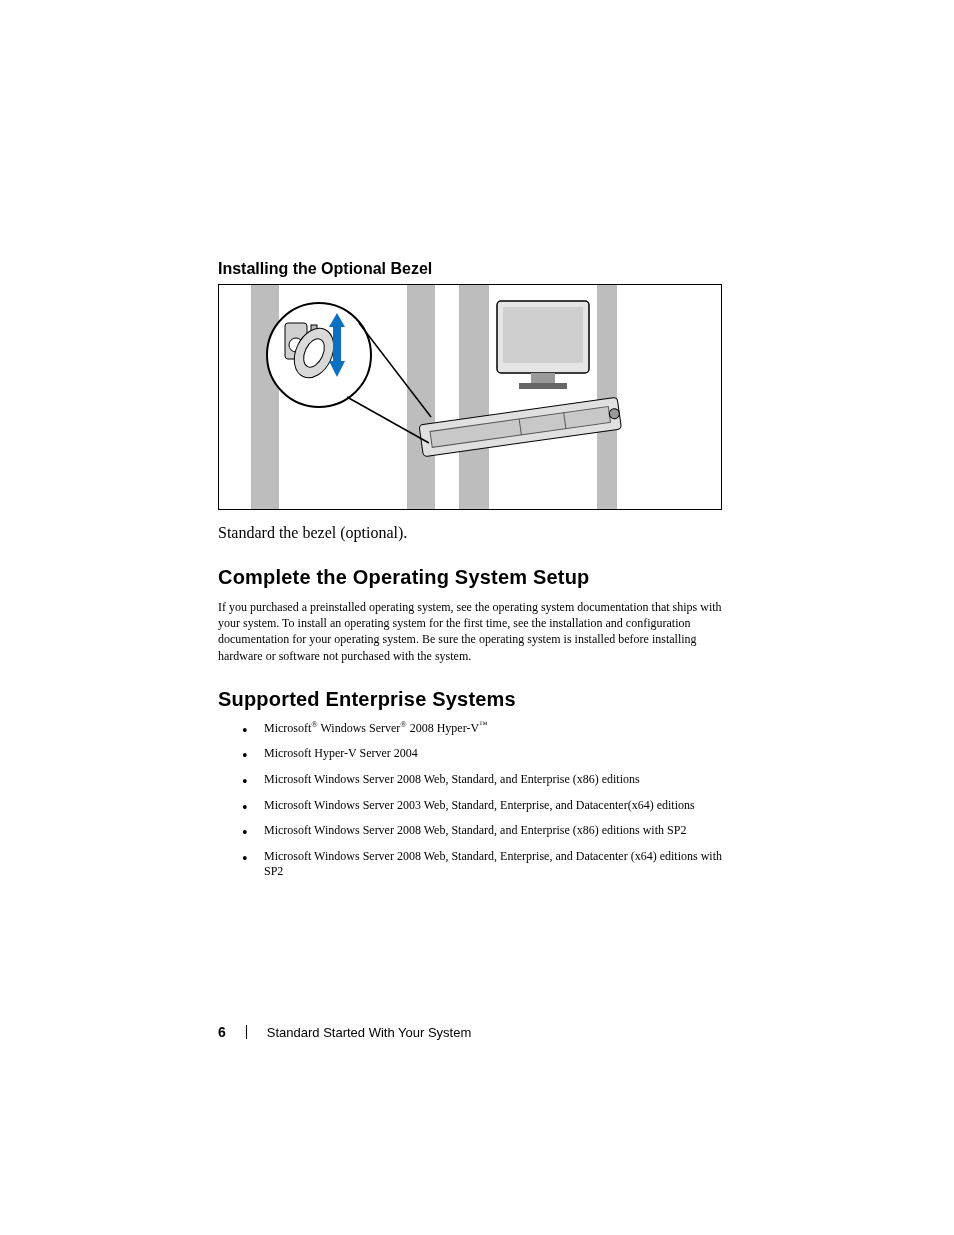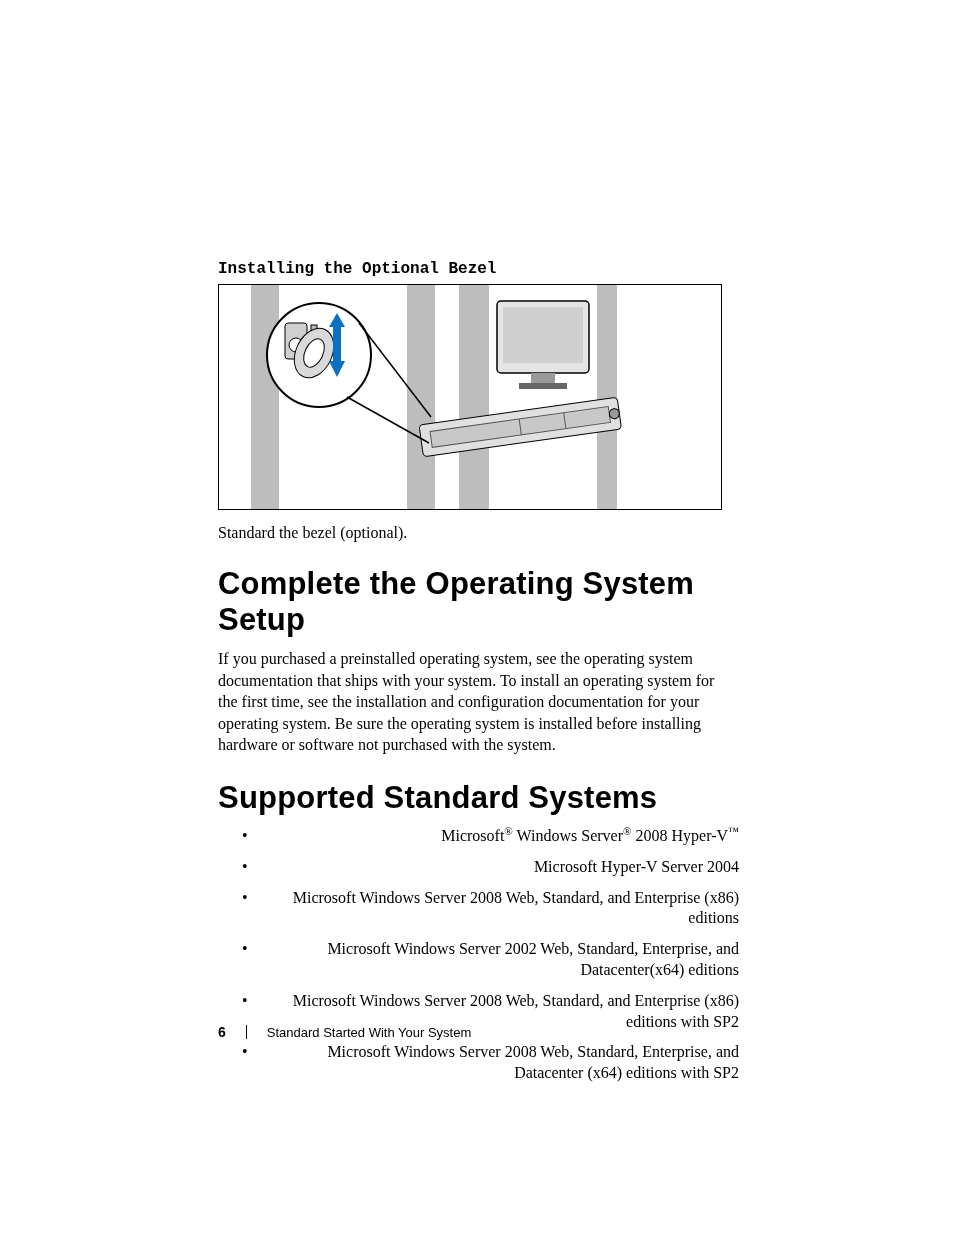--- a/index.html
+++ b/index.html
@@ -12,21 +12,21 @@
     color: #000;
   }
   .page {
     box-sizing: border-box;
     width: 954px;
     height: 1235px;
     padding: 260px 215px 0 218px;
     position: relative;
   }
   .subhead {
-    font-family: Liberation Mono, monospace;
+    font-family: Liberation Sans, sans-serif;
     font-weight: 700;
     font-size: 16px;
     margin: 0 0 6px 0;
   }
   .figure-box {
     border: 1px solid #000;
     width: 502px;
     height: 224px;
     margin-bottom: 14px;
     background: #fff;
@@ -34,42 +34,41 @@
   }
   .figure-box svg { display: block; }
   .caption {
     font-family: Georgia, 'Times New Roman', serif;
     font-size: 16px;
     margin: 0 0 24px 0;
   }
   h2.section {
     font-family: Arial, Helvetica, sans-serif;
     font-weight: 700;
-    font-size: 31px;
+    font-size: 20px;
     margin: 0 0 10px 0;
     letter-spacing: 0.2px;
   }
   p.body {
     font-family: Georgia, 'Times New Roman', serif;
-    font-size: 16px;
+    font-size: 12px;
     line-height: 1.35;
     margin: 0 12px 24px 0;
   }
   ul.os-list {
     margin: 6px 0 0 0;
     padding: 0 0 0 46px;
     list-style: none;
   }
   ul.os-list li {
     font-family: Georgia, 'Times New Roman', serif;
-    font-size: 16px;
+    font-size: 12px;
     line-height: 1.3;
     margin: 8px 0 10px 0;
     position: relative;
-    text-align: right;
   }
   ul.os-list li::before {
     content: "•";
     position: absolute;
     left: -22px;
     top: 0;
     font-size: 16px;
   }
   .sup {
     font-size: 0.7em;
@@ -146,26 +145,26 @@
         </g>
       </g>
     </svg>
   </div>
 
   <p class="caption">Standard the bezel (optional).</p>
 
   <h2 class="section">Complete the Operating System Setup</h2>
   <p class="body">If you purchased a preinstalled operating system, see the operating system documentation that ships with your system. To install an operating system for the first time, see the installation and configuration documentation for your operating system. Be sure the operating system is installed before installing hardware or software not purchased with the system.</p>
 
-  <h2 class="section">Supported Standard Systems</h2>
+  <h2 class="section">Supported Enterprise Systems</h2>
   <ul class="os-list" id="os-list">
       <li>Microsoft<span class="sup">®</span> Windows Server<span class="sup">®</span> 2008 Hyper-V<span class="sup">™</span></li>
       <li>Microsoft Hyper-V Server 2004</li>
       <li>Microsoft Windows Server 2008 Web, Standard, and Enterprise (x86) editions</li>
-      <li>Microsoft Windows Server 2002 Web, Standard, Enterprise, and Datacenter(x64) editions</li>
+      <li>Microsoft Windows Server 2003 Web, Standard, Enterprise, and Datacenter(x64) editions</li>
       <li>Microsoft Windows Server 2008 Web, Standard, and Enterprise (x86) editions with SP2</li>
       <li>Microsoft Windows Server 2008 Web, Standard, Enterprise, and Datacenter (x64) editions with SP2</li>
     </ul>
 
   <div class="footer">
     <span class="pagenum">6</span>
     <span class="divider"></span>
     <span>Standard Started With Your System</span>
   </div>
 </div>

